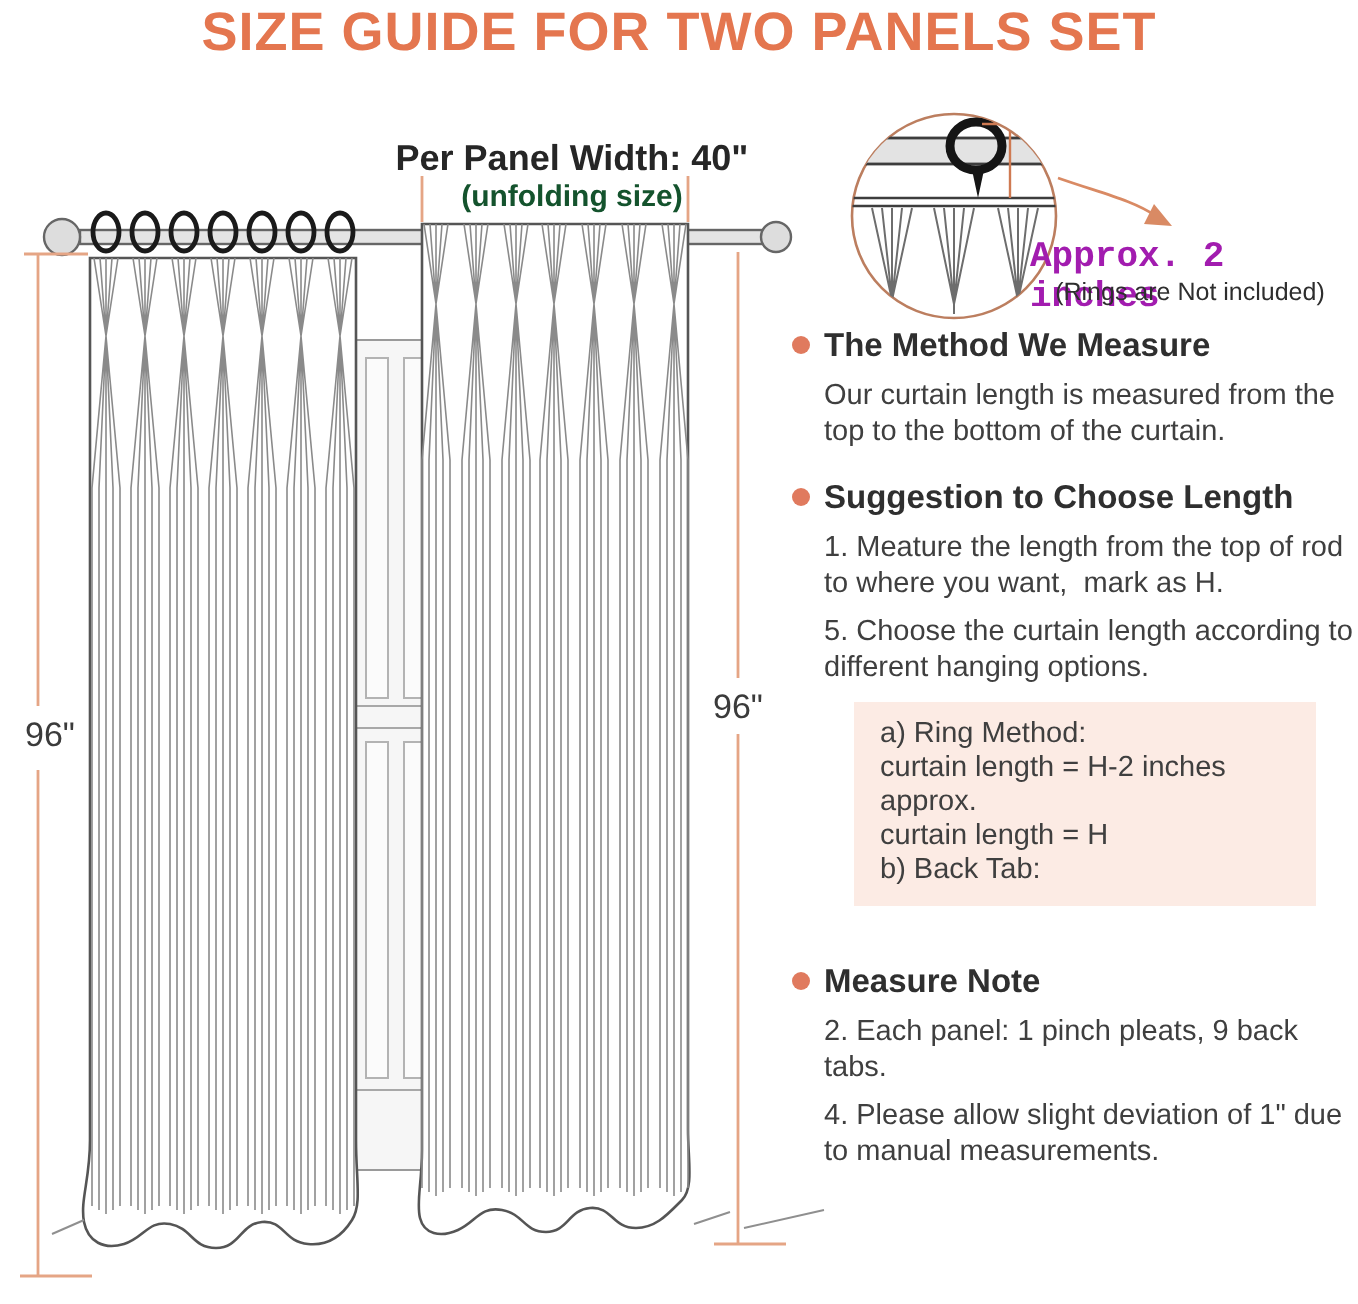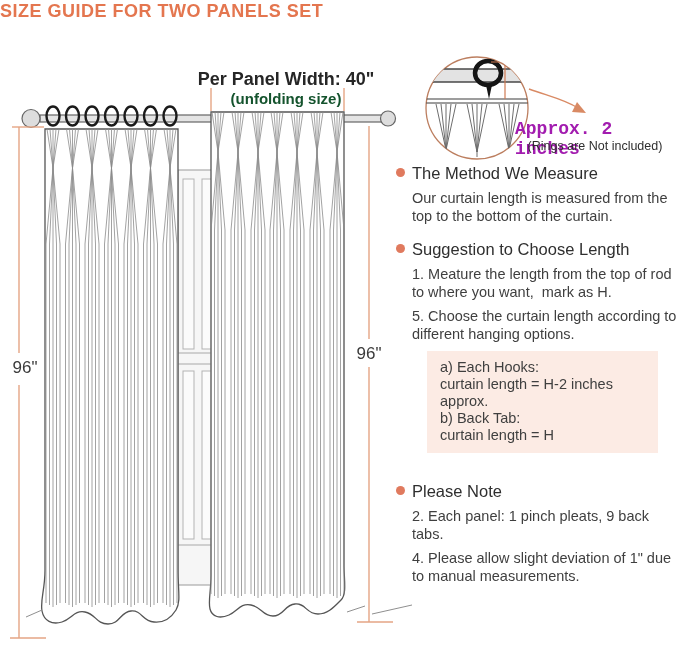--- a/index.html
+++ b/index.html
@@ -1,36 +1,36 @@
 <!DOCTYPE html>
 <html><head>
 <meta charset="utf-8">
 <style>
   html,body{margin:0;padding:0;}
   body{font-family:"Liberation Sans", sans-serif; background:#ffffff;}
   .stage{position:relative;width:679px;height:652px;background:#ffffff;overflow:hidden;}
   .abs{position:absolute;}
-  .title{top:1px;left:0;width:679px;font-size:18px;font-weight:800;
+  .title{top:1px;left:0;width:679px;text-align:center;font-size:27px;font-weight:800;
          letter-spacing:.5px;color:#e4764f;}
   .panel-width{top:69px;left:180px;width:212px;text-align:center;font-size:18px;
                font-weight:bold;color:#262626;}
   .panel-width-sub{top:90px;left:180px;width:212px;text-align:center;font-size:15px;
                    font-weight:bold;color:#14532d;}
   .h96{font-size:17px;color:#3b3b3b;background:#ffffff;text-align:center;padding:3px 0;}
   .h96-left{top:355px;left:8px;width:34px;}
   .h96-right{top:341px;left:352px;width:34px;}
   .approx{top:119px;left:515px;width:160px;text-align:left;font-size:18px;
           font-weight:bold;color:#a21caf;font-family:Liberation Mono, monospace;}
   .approx-sub{top:139px;left:505px;width:180px;text-align:center;font-size:12.5px;color:#2e2e2e;}
   .col{top:163px;left:396px;width:282px;color:#3f3f3f;font-size:14.5px;}
   .section{position:relative;padding-left:16px;}
   .section + .section{margin-top:14px;}
   .sec-note{margin-top:28px !important;}
   .dot{position:absolute;left:0;top:5px;width:9px;height:9px;border-radius:50%;background:#e07a5e;}
-  .section h3{margin:0;font-size:16.5px;font-weight:normal;color:#2f2f2f;line-height:20px;}
+  .section h3{margin:0;font-size:16.5px;font-weight:bold;color:#2f2f2f;line-height:20px;}
   .section p{margin:7px 0 0;line-height:17.5px;white-space:pre-wrap;}
   .hbox{margin:8px 0 0 15px;width:212px;background:#fcebe4;padding:8px 6px 9px 13px;}
   .hbox div{line-height:17px;}
   svg{display:block;}
 </style>
 </head>
 <body>
 
 <div class="stage">
 
@@ -158,28 +158,28 @@
       <h3>The Method We Measure</h3>
       <p>Our curtain length is measured from the top to the bottom of the curtain.</p>
     </div>
 
     <div class="section">
       <span class="dot"></span>
       <h3>Suggestion to Choose Length</h3>
       <p>1. Meature the length from the top of rod to where you want,  mark as H.</p>
       <p>5. Choose the curtain length according to different hanging options.</p>
       <div class="hbox">
-        <div>a) Each Hooks:</div>
+        <div>a) Ring Method:</div>
         <div>curtain length = H-2 inches approx.</div>
+        <div>curtain length = H</div>
         <div>b) Back Tab:</div>
-        <div>curtain length = H</div>
       </div>
     </div>
 
     <div class="section sec-note">
       <span class="dot"></span>
-      <h3>Please Note</h3>
+      <h3>Measure Note</h3>
       <p>2. Each panel: 1 pinch pleats, 9 back tabs.</p>
       <p>4. Please allow slight deviation of 1" due to manual measurements.</p>
     </div>
 
   </div>
 </div>
 
 </body></html>

